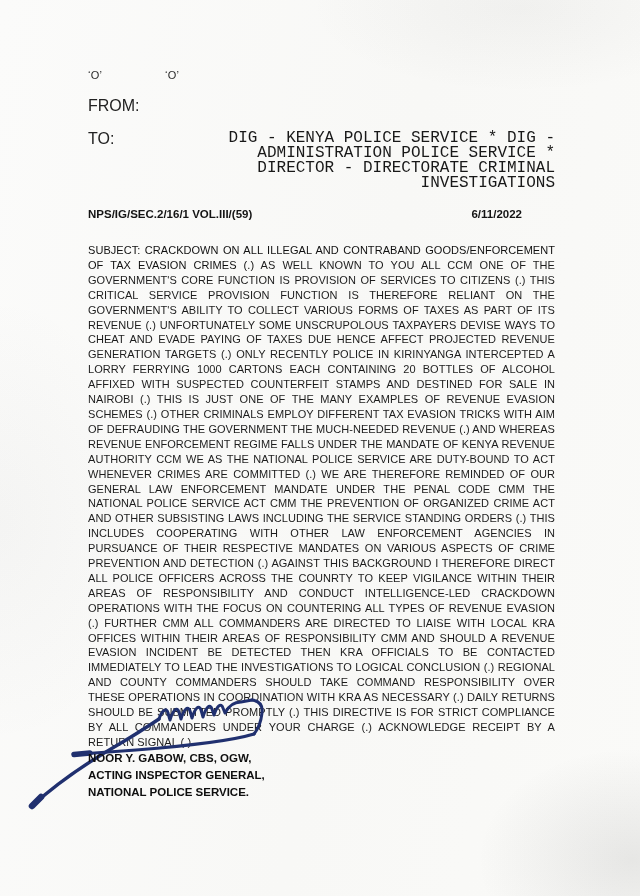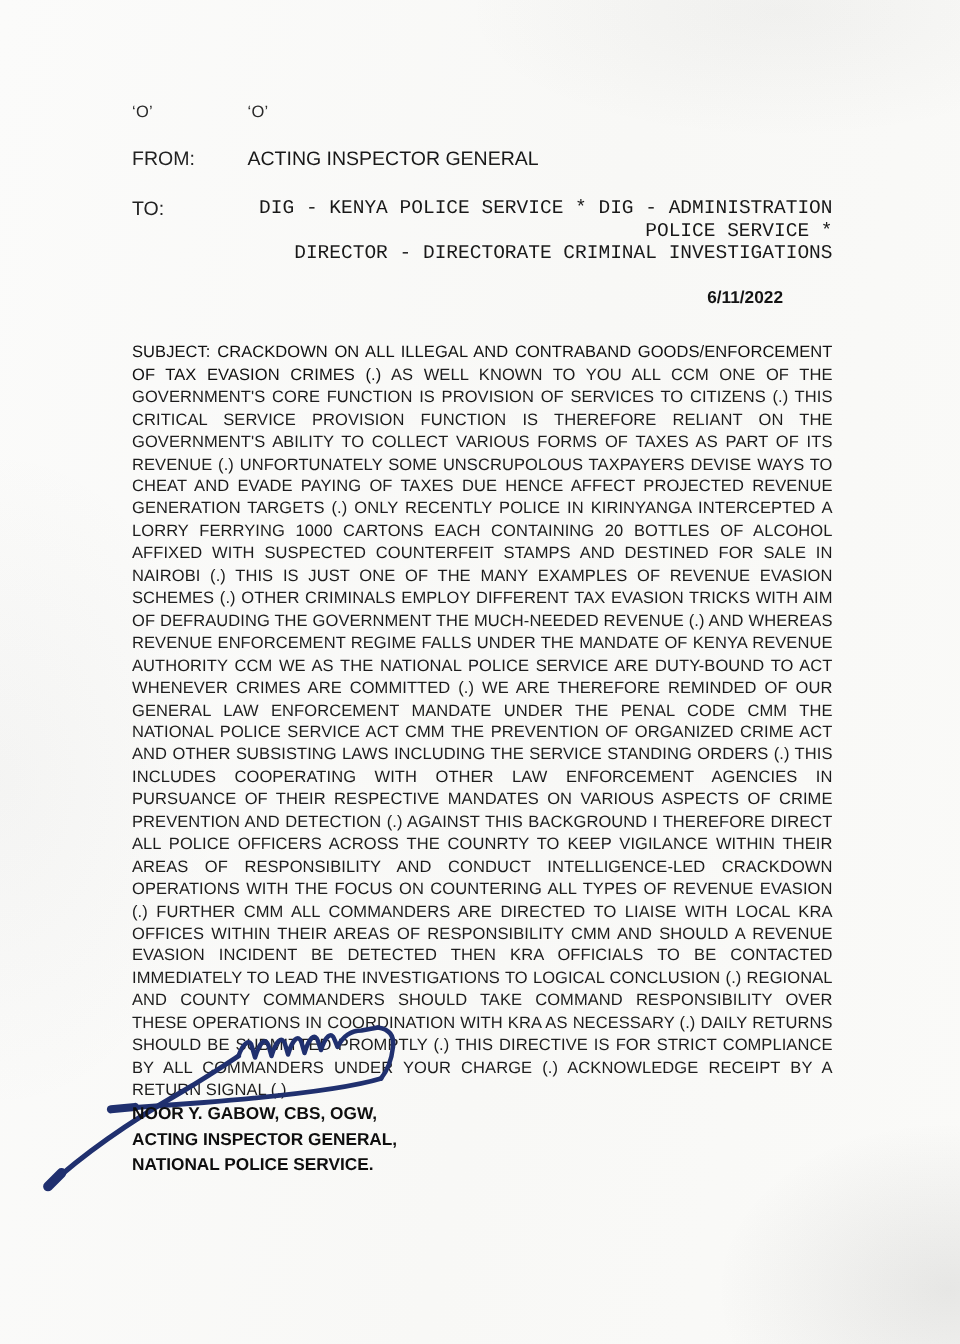--- a/index.html
+++ b/index.html
@@ -26,21 +26,21 @@
   .copy-marks {
     display: flex;
     font-size: 11px;
     line-height: 14px;
     letter-spacing: 0.2px;
     color: #2a2a2a;
   }
   .copy-marks .mark-left { width: 77px; }
   .hdr-row {
     display: flex;
-    font-size: 13px;
+    font-size: 16px;
     line-height: 15px;
   }
   .hdr-row .hdr-label {
     width: 77px;
     flex: 0 0 77px;
     color: #222;
   }
   .hdr-row .hdr-value { flex: 1; }
   .row-from { margin-top: 16px; }
   .row-to   { margin-top: 18px; }
@@ -98,32 +98,32 @@
 
 <div class="page">
 
   <div class="copy-marks">
     <span class="mark-left">‘O’</span>
     <span class="mark-right">‘O’</span>
   </div>
 
   <div class="hdr-row row-from">
     <span class="hdr-label">FROM:</span>
-    <span class="hdr-value">ACTING INSPECTOR GENERAL</span>
   </div>
 
   <div class="hdr-row row-to">
     <span class="hdr-label">TO:</span>
     <span class="hdr-value">
       <div class="to-line">DIG - KENYA POLICE SERVICE * DIG - ADMINISTRATION POLICE SERVICE *</div>
       <div class="to-line">DIRECTOR - DIRECTORATE CRIMINAL INVESTIGATIONS</div>
     </span>
   </div>
 
   <div class="ref-row">
+    <span class="ref">NPS/IG/SEC.2/16/1 VOL.III/(59)</span>
     <span class="date">6/11/2022</span>
   </div>
 
   <div class="body-text"><span class="subject-bold">SUBJECT: CRACKDOWN ON ALL ILLEGAL AND CONTRABAND GOODS/ENFORCEMENT OF TAX EVASION CRIMES (.)</span> <span>AS WELL KNOWN TO YOU ALL CCM ONE OF THE GOVERNMENT'S CORE FUNCTION IS PROVISION OF SERVICES TO CITIZENS (.) THIS CRITICAL SERVICE PROVISION FUNCTION IS THEREFORE RELIANT ON THE GOVERNMENT'S ABILITY TO COLLECT VARIOUS FORMS OF TAXES AS PART OF ITS REVENUE (.) UNFORTUNATELY SOME UNSCRUPOLOUS TAXPAYERS DEVISE WAYS TO CHEAT AND EVADE PAYING OF TAXES DUE HENCE AFFECT PROJECTED REVENUE GENERATION TARGETS (.) ONLY RECENTLY POLICE IN KIRINYANGA INTERCEPTED A LORRY FERRYING 1000 CARTONS EACH CONTAINING 20 BOTTLES OF ALCOHOL AFFIXED WITH SUSPECTED COUNTERFEIT STAMPS AND DESTINED FOR SALE IN NAIROBI (.) THIS IS JUST ONE OF THE MANY EXAMPLES OF REVENUE EVASION SCHEMES (.) OTHER CRIMINALS EMPLOY DIFFERENT TAX EVASION TRICKS WITH AIM OF DEFRAUDING THE GOVERNMENT THE MUCH-NEEDED REVENUE (.) AND WHEREAS REVENUE ENFORCEMENT REGIME FALLS UNDER THE MANDATE OF KENYA REVENUE AUTHORITY CCM WE AS THE NATIONAL POLICE SERVICE ARE DUTY-BOUND TO ACT WHENEVER CRIMES ARE COMMITTED (.) WE ARE THEREFORE REMINDED OF OUR GENERAL LAW ENFORCEMENT MANDATE UNDER THE PENAL CODE CMM THE NATIONAL POLICE SERVICE ACT CMM THE PREVENTION OF ORGANIZED CRIME ACT AND OTHER SUBSISTING LAWS INCLUDING THE SERVICE STANDING ORDERS (.) THIS INCLUDES COOPERATING WITH OTHER LAW ENFORCEMENT AGENCIES IN PURSUANCE OF THEIR RESPECTIVE MANDATES ON VARIOUS ASPECTS OF CRIME PREVENTION AND DETECTION (.) AGAINST THIS BACKGROUND I THEREFORE DIRECT ALL POLICE OFFICERS ACROSS THE COUNRTY TO KEEP VIGILANCE WITHIN THEIR AREAS OF RESPONSIBILITY AND CONDUCT INTELLIGENCE-LED CRACKDOWN OPERATIONS WITH THE FOCUS ON COUNTERING ALL TYPES OF REVENUE EVASION (.) FURTHER CMM ALL COMMANDERS ARE DIRECTED TO LIAISE WITH LOCAL KRA OFFICES WITHIN THEIR AREAS OF RESPONSIBILITY CMM AND SHOULD A REVENUE EVASION INCIDENT BE DETECTED THEN KRA OFFICIALS TO BE CONTACTED IMMEDIATELY TO LEAD THE INVESTIGATIONS TO LOGICAL CONCLUSION (.) REGIONAL AND COUNTY COMMANDERS SHOULD TAKE COMMAND RESPONSIBILITY OVER THESE OPERATIONS IN COORDINATION WITH KRA AS NECESSARY (.) DAILY RETURNS SHOULD BE SUBMITTED PROMPTLY (.) THIS DIRECTIVE IS FOR STRICT COMPLIANCE BY ALL COMMANDERS UNDER YOUR CHARGE (.) ACKNOWLEDGE RECEIPT BY A RETURN SIGNAL (.)</span></div>
 
   <div class="signature">
     <svg class="sig-ink" viewBox="0 0 245 118" xmlns="http://www.w3.org/2000/svg">
       <g fill="none" stroke="#20306f" stroke-linecap="round" stroke-linejoin="round">
         <path d="M 6 110 L 15 101" stroke-width="6.5"></path>
         <path d="M 6 110 C 30 88, 62 66, 95 47 C 112 37, 124 29, 133 23" stroke-width="3.4"></path>

